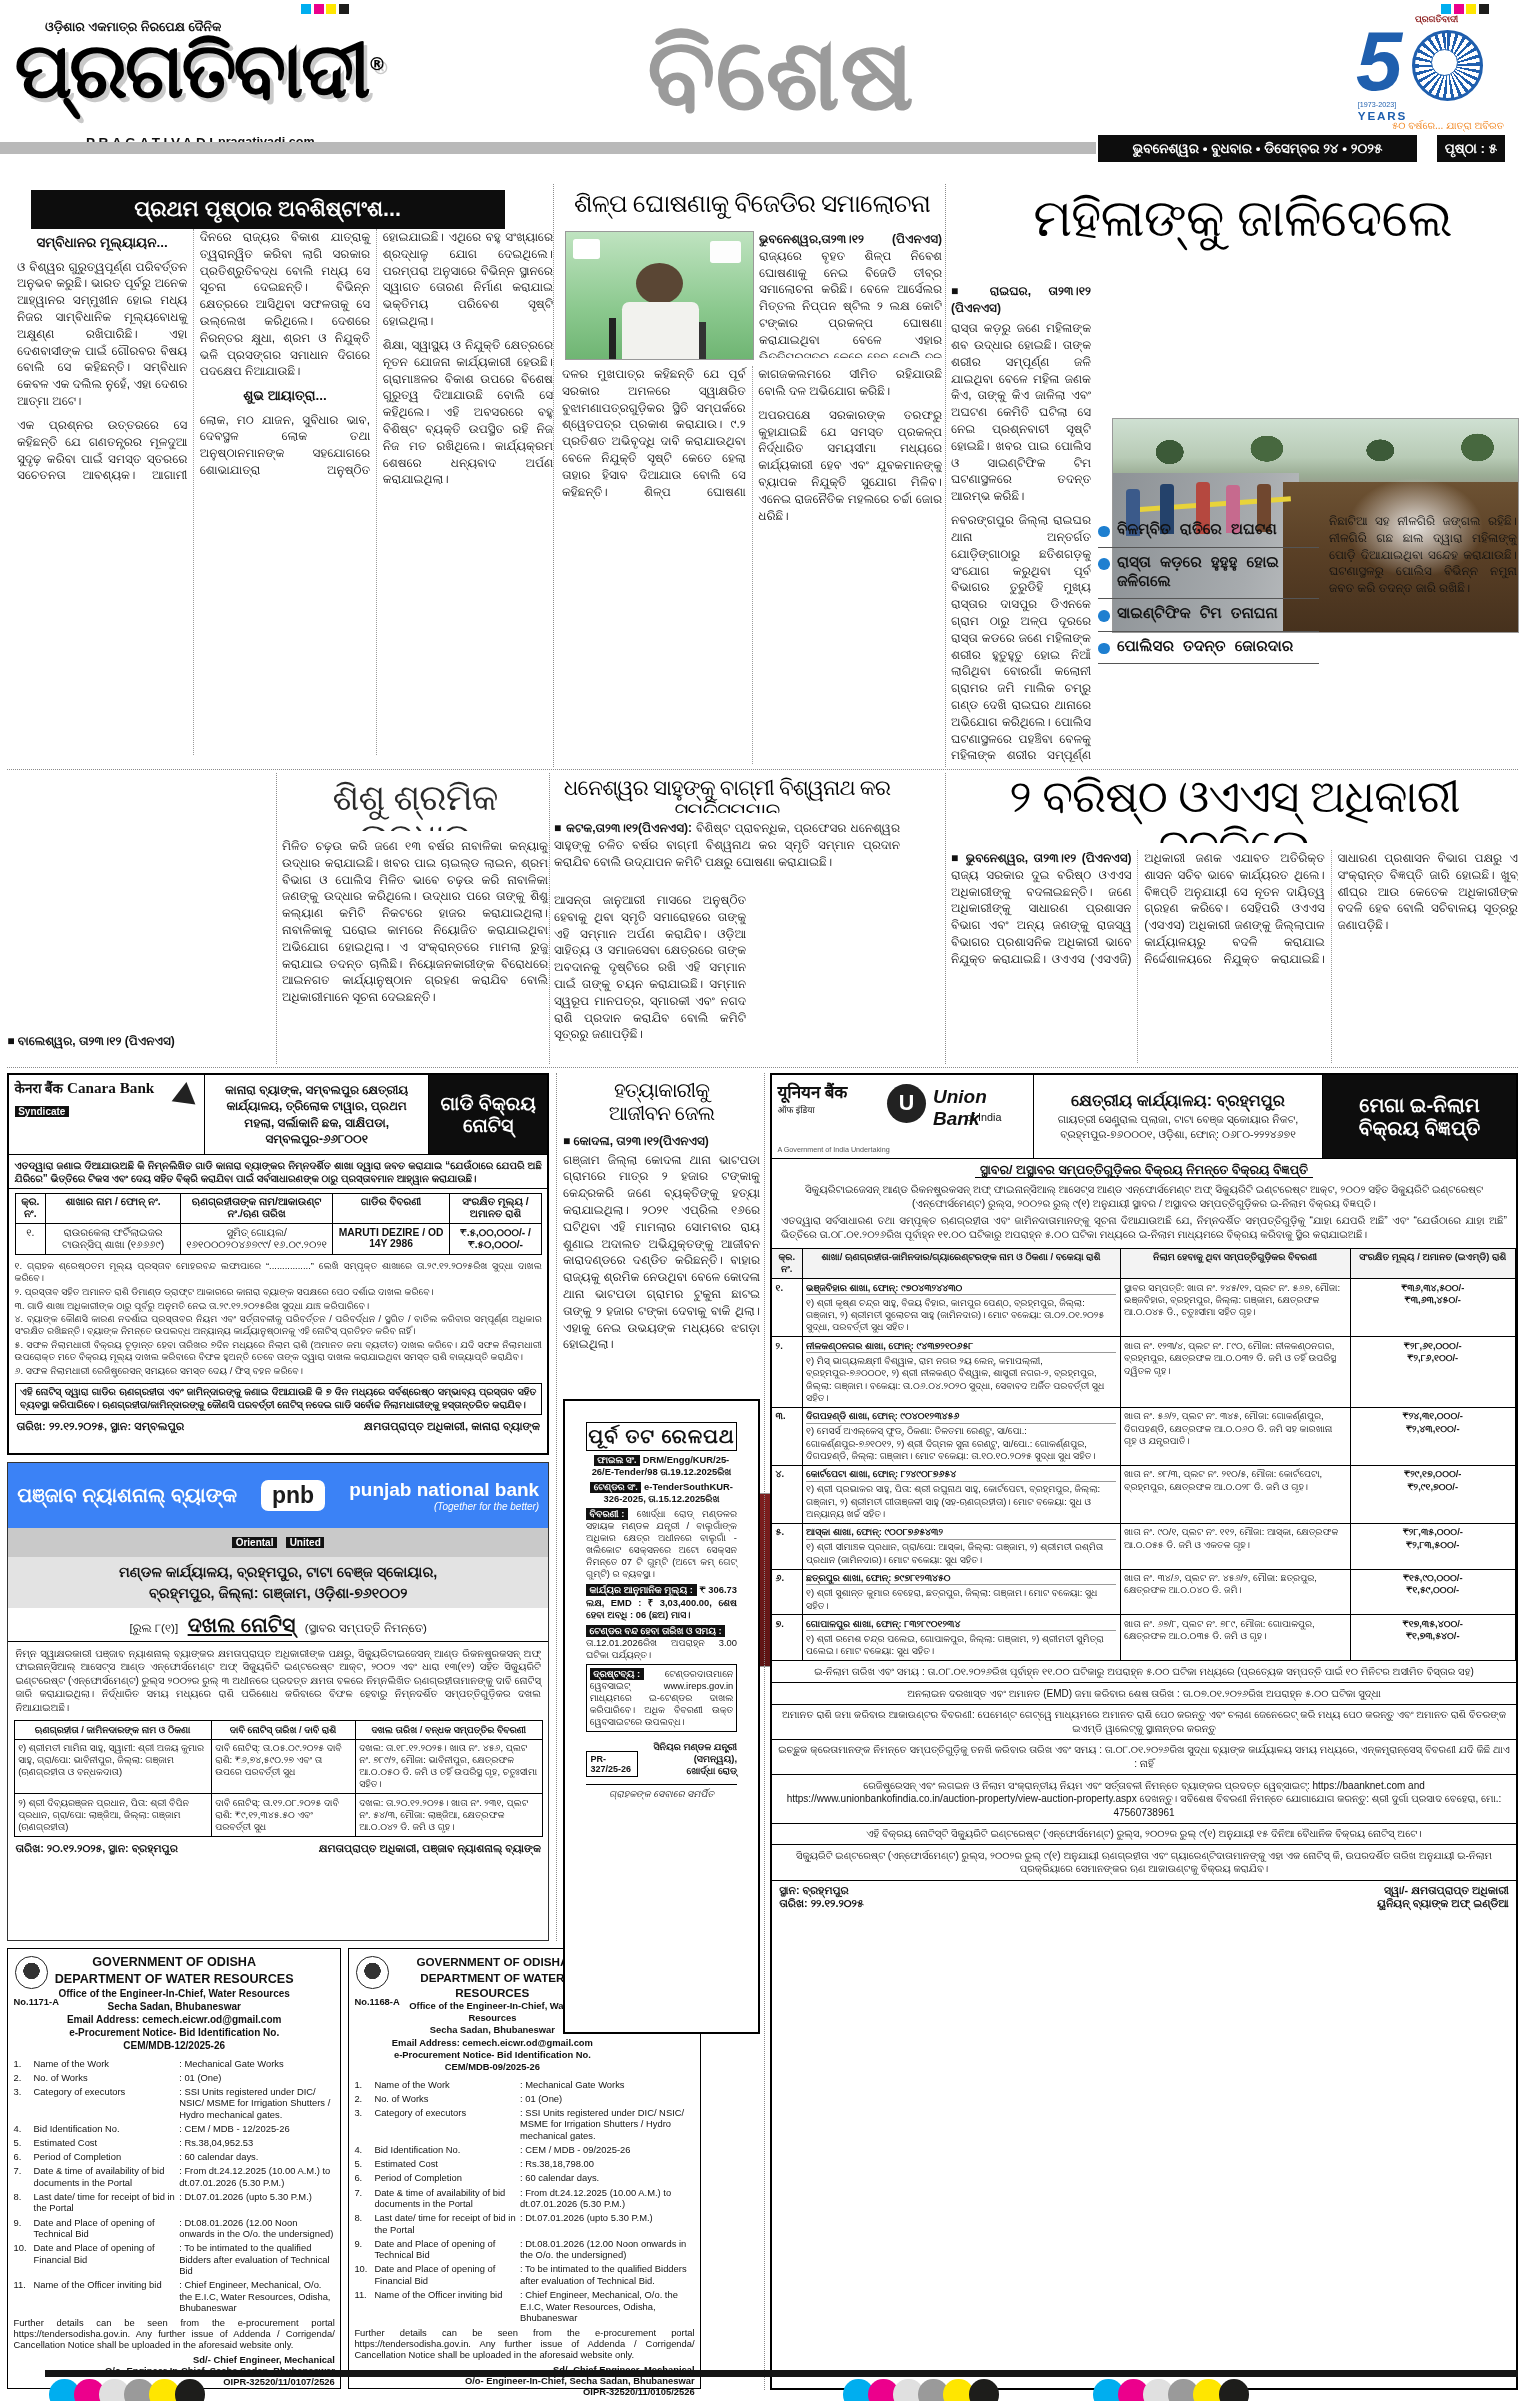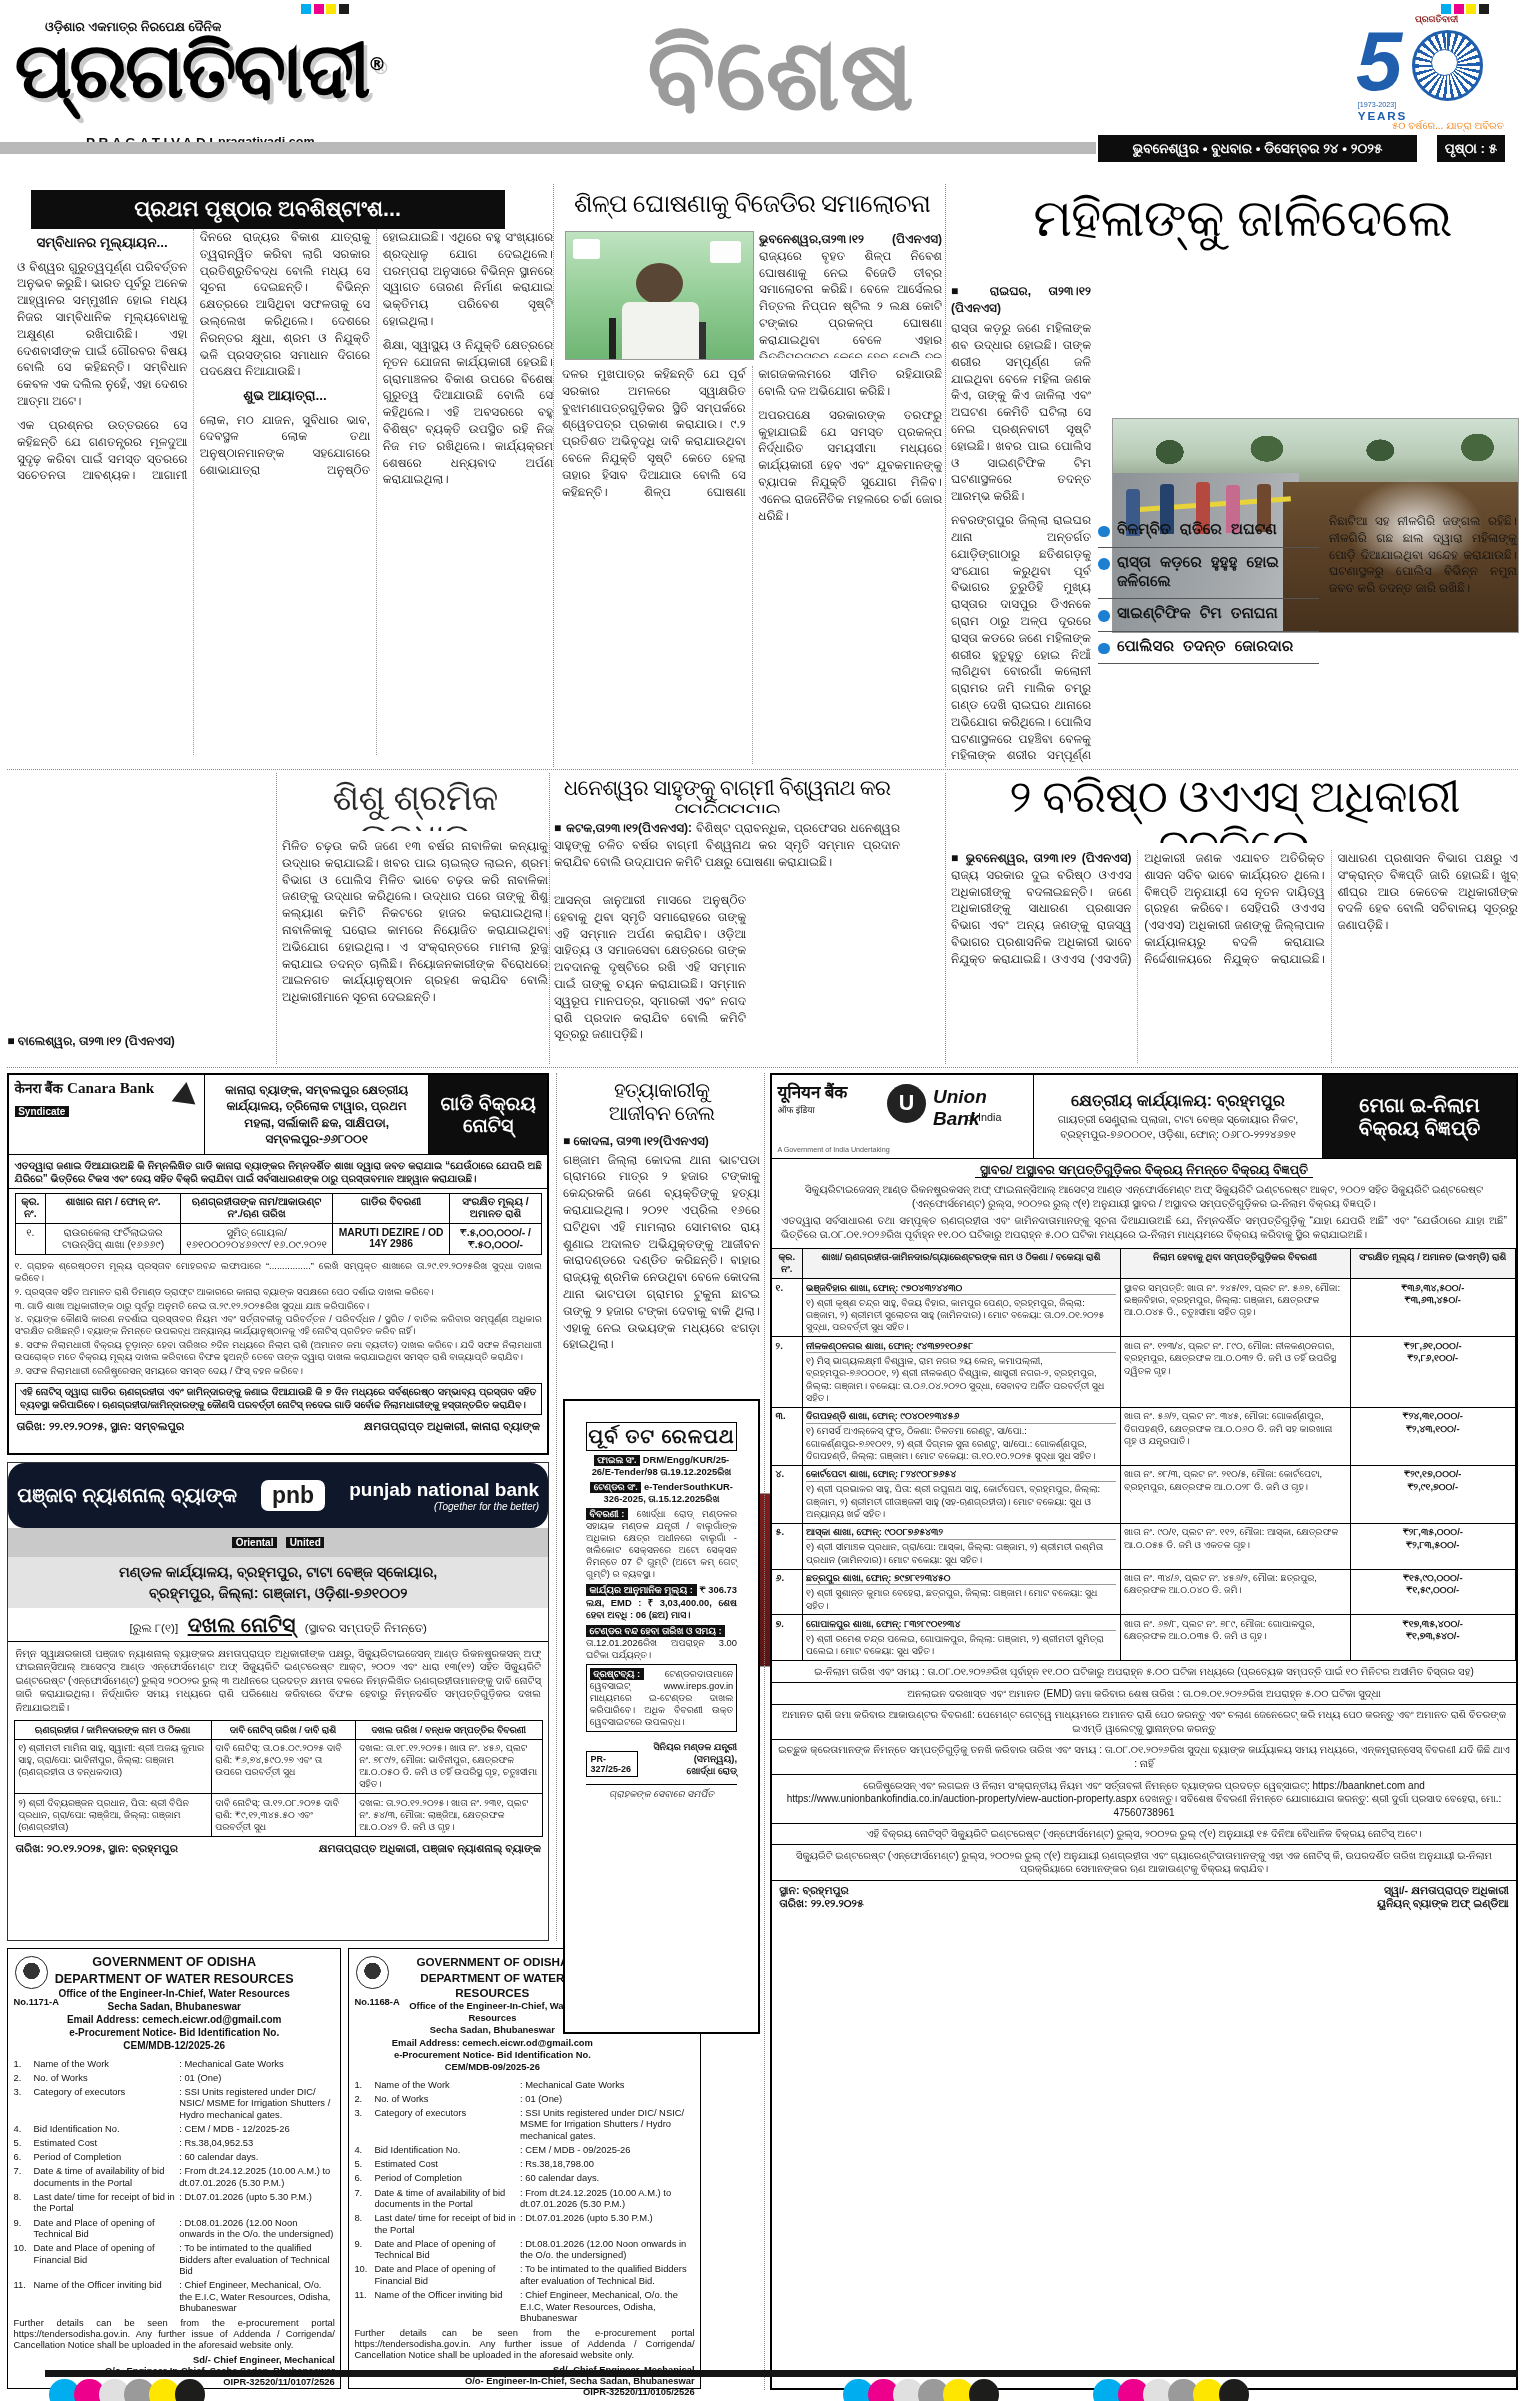--- a/index.html
+++ b/index.html
@@ -279,21 +279,21 @@
       <div style="border:1.3px solid #000;padding:1.8px 3.6px;font-size:9px;" class="b">PR-327/25-26</div>
       <div class="b" style="text-align:right;">
         <div>ସିନିୟର ମଣ୍ଡଳ ଯନ୍ତ୍ରୀ (ସମନ୍ୱୟ),</div>
         <div>ଖୋର୍ଦ୍ଧା ରୋଡ୍</div>
       </div>
     </div>
     <div class="ctr" style="margin-top:7.2px;border-top:1.3px solid #000;padding-top:3.6px;font-style:italic;">ଗ୍ରାହକଙ୍କ ସେବାରେ ସମର୍ପିତ</div>
   </div>
 
   <div class="abs" style="left:7.2px;top:1462px;width:542px;height:479px;border:1.8px solid #333;box-sizing:border-box;background:#fff;">
-    <div style="background:#0f172a;height:65px;display:flex;align-items:center;justify-content:space-between;padding:0 9px;border-radius:17px;">
+    <div style="background:#3b82f6;height:65px;display:flex;align-items:center;justify-content:space-between;padding:0 9px;">
       <span class="b" style="color:#fff;font-size:20px;">ପଞ୍ଜାବ ନ୍ୟାଶନାଲ୍ ବ୍ୟାଙ୍କ</span>
       <span style="background:#fff;color:#1b1b1b;font-weight:900;font-size:23px;border-radius:7.2px;padding:1.8px 10.8px;">pnb</span>
       <span style="color:#fff;text-align:right;">
         <span class="b" style="font-size:19px;display:block;">punjab national bank</span>
         <span style="font-size:10px;font-style:italic;display:block;">(Together for the better)</span>
       </span>
     </div>
     <div style="background:#c9c9c9;height:29px;display:flex;align-items:center;justify-content:center;gap:9px;">
       <span class="chip" style="font-size:10px;">Oriental</span>
       <span class="chip" style="font-size:10px;">United</span>

